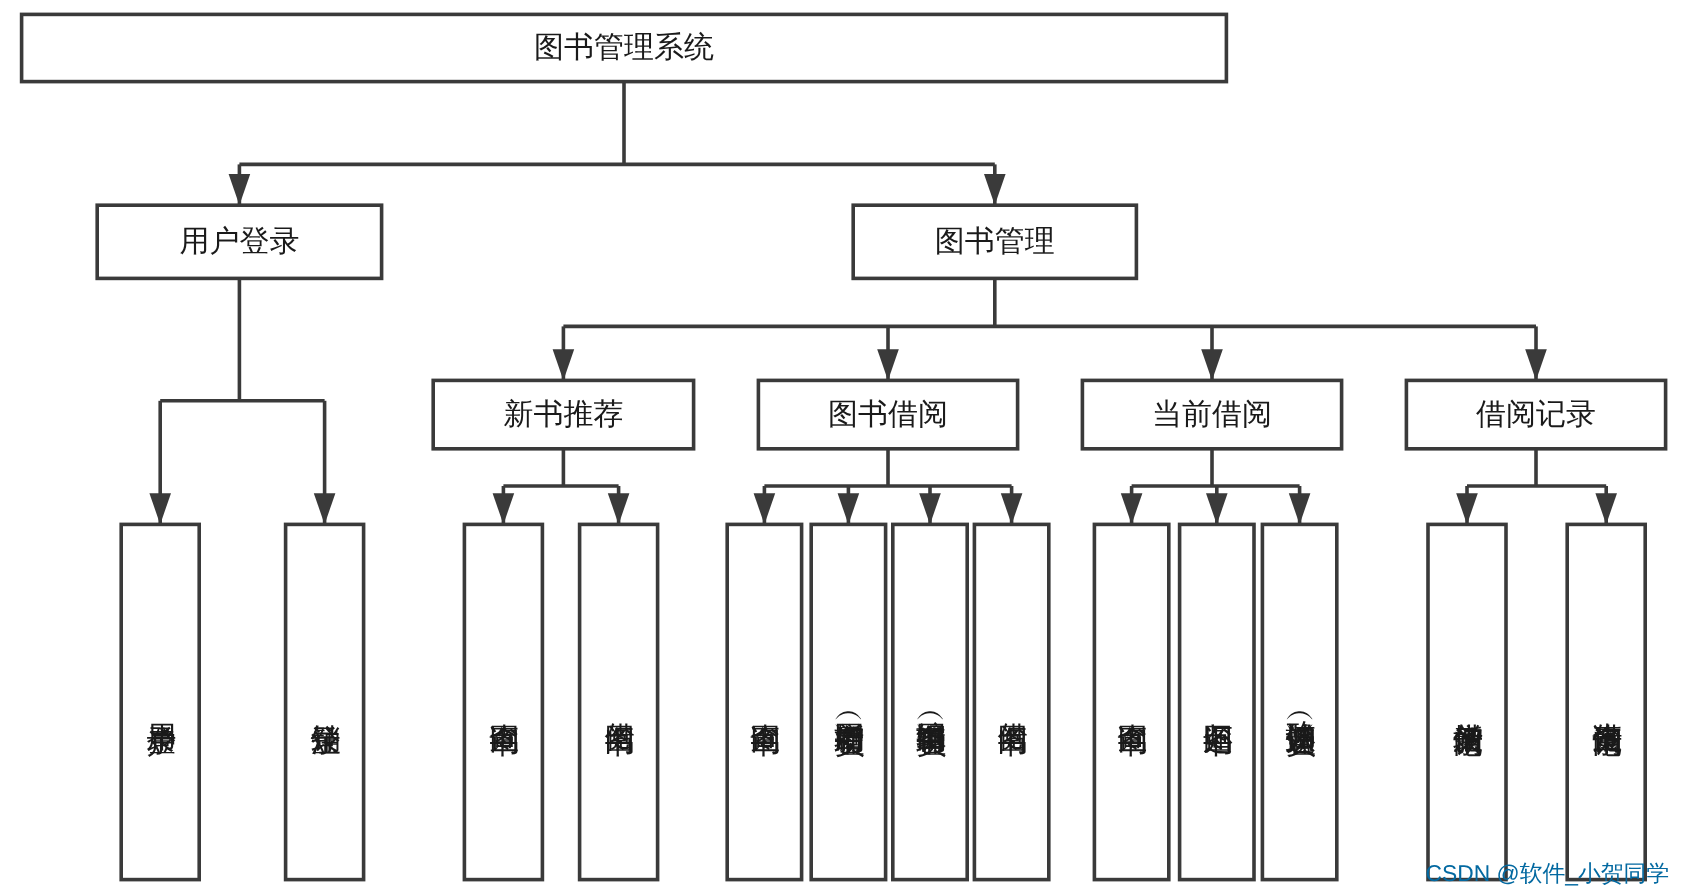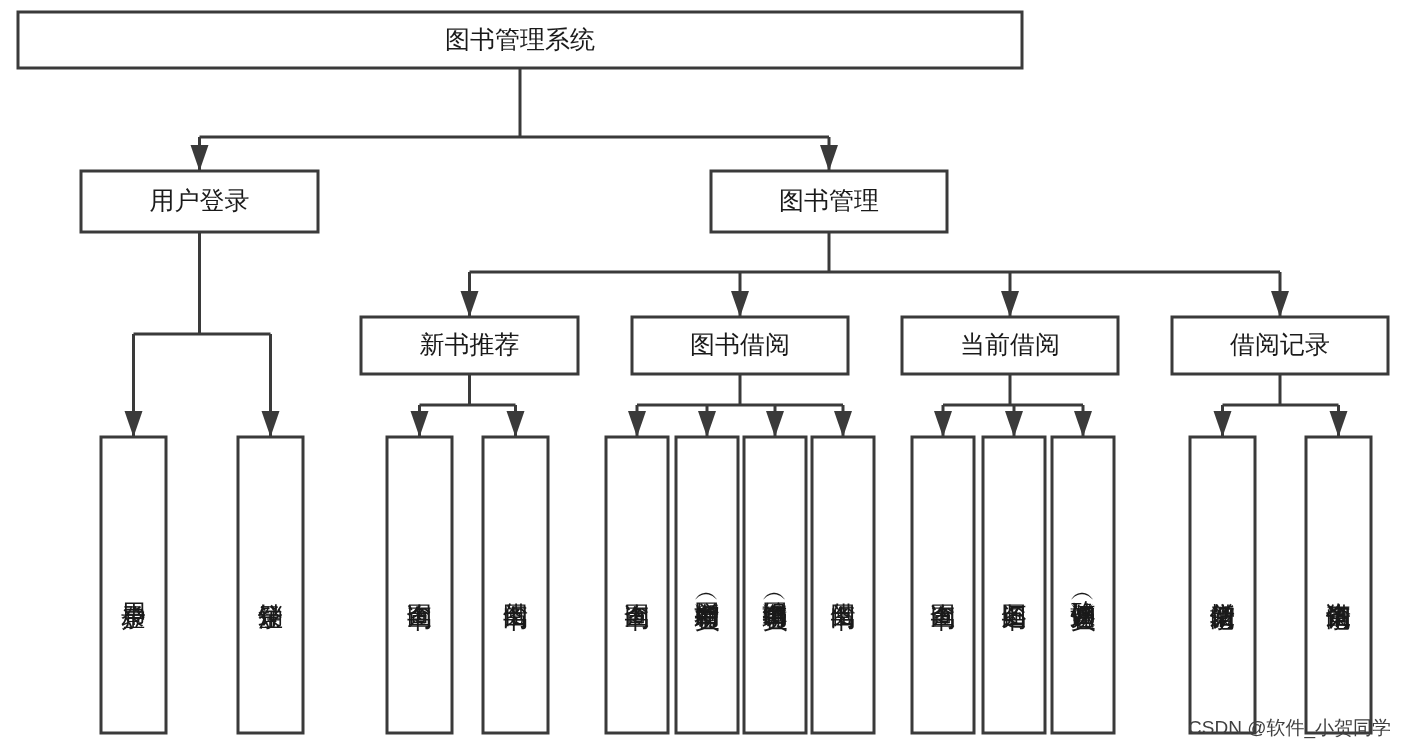--- a/index.html
+++ b/index.html
@@ -70,21 +70,21 @@
     color: #1a1a1a;
     letter-spacing: 1px;
     white-space: nowrap;
   }
   .watermark {
     position: absolute;
     right: 14px;
     bottom: 6px;
     font-family: "Liberation Sans", "DejaVu Sans", sans-serif;
     font-size: 19px;
-    color: #404040;
+    color: #0369a1;
     white-space: nowrap;
     pointer-events: none;
     text-align: center;
   }
 </style>
 </head>
 <body>
 
 <div id="diagram-root">
 

